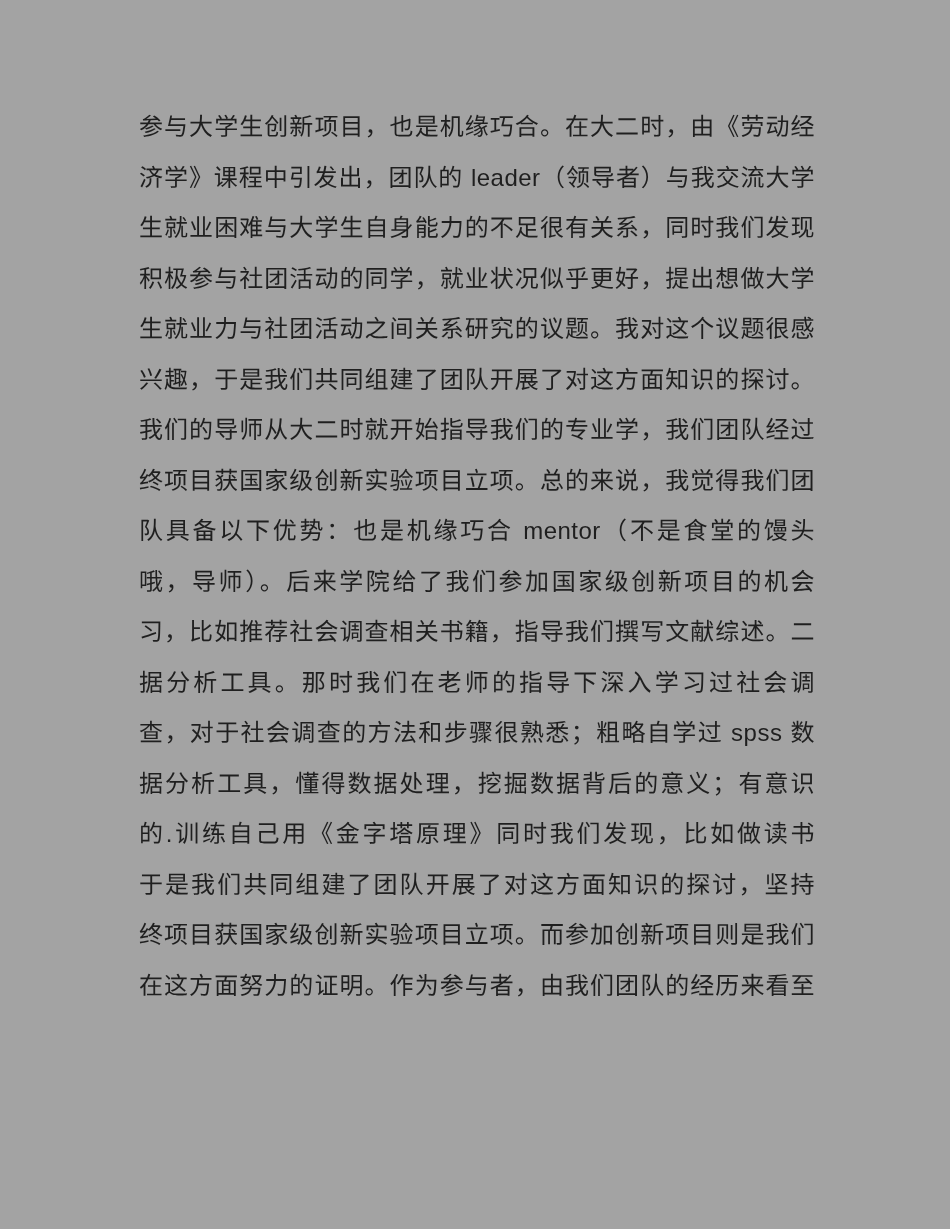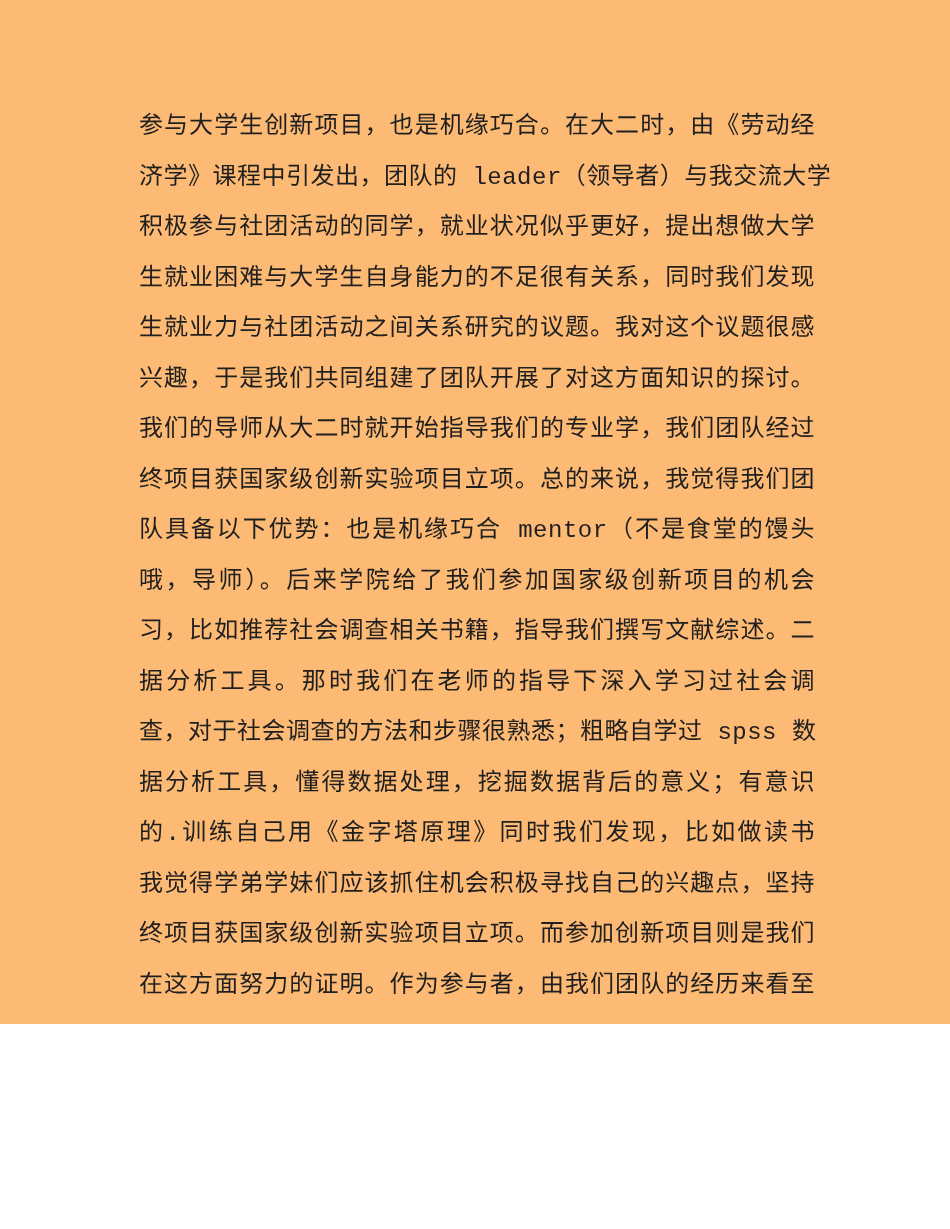--- a/index.html
+++ b/index.html
@@ -3,24 +3,24 @@
 <meta charset="utf-8">
 <style>
   html, body {
     margin: 0;
     padding: 0;
     background: #ffffff;
   }
   .page {
     position: relative;
     width: 950px;
-    height: 1024px;
-    background: #fdba74;
+    height: 1229px;
+    background: #a3a3a3;
     overflow: hidden;
-    font-family: Liberation Mono, monospace;
+    font-family: Liberation Sans, sans-serif;
   }
   .doc-body {
     position: absolute;
     left: 139px;
     top: 102px;
     width: 676px;
     color: #1f1f1f;
     font-size: 24px;
   }
   .line {
@@ -37,30 +37,30 @@
     text-align-last: left;
   }
 </style>
 </head>
 <body>
 
 <div class="page">
   <div class="doc-body">
       <div class="line">参与大学生创新项目，也是机缘巧合。在大二时，由《劳动经</div>
       <div class="line">济学》课程中引发出，团队的 leader（领导者）与我交流大学</div>
+      <div class="line">生就业困难与大学生自身能力的不足很有关系，同时我们发现</div>
       <div class="line">积极参与社团活动的同学，就业状况似乎更好，提出想做大学</div>
-      <div class="line">生就业困难与大学生自身能力的不足很有关系，同时我们发现</div>
       <div class="line">生就业力与社团活动之间关系研究的议题。我对这个议题很感</div>
       <div class="line">兴趣，于是我们共同组建了团队开展了对这方面知识的探讨。</div>
       <div class="line">我们的导师从大二时就开始指导我们的专业学，我们团队经过</div>
       <div class="line">终项目获国家级创新实验项目立项。总的来说，我觉得我们团</div>
       <div class="line">队具备以下优势：也是机缘巧合 mentor（不是食堂的馒头</div>
       <div class="line">哦，导师）。后来学院给了我们参加国家级创新项目的机会</div>
       <div class="line">习，比如推荐社会调查相关书籍，指导我们撰写文献综述。二</div>
       <div class="line">据分析工具。那时我们在老师的指导下深入学习过社会调</div>
       <div class="line">查，对于社会调查的方法和步骤很熟悉；粗略自学过 spss 数</div>
       <div class="line">据分析工具，懂得数据处理，挖掘数据背后的意义；有意识</div>
       <div class="line">的.训练自己用《金字塔原理》同时我们发现，比如做读书</div>
-      <div class="line">我觉得学弟学妹们应该抓住机会积极寻找自己的兴趣点，坚持</div>
+      <div class="line">于是我们共同组建了团队开展了对这方面知识的探讨，坚持</div>
       <div class="line">终项目获国家级创新实验项目立项。而参加创新项目则是我们</div>
       <div class="line">在这方面努力的证明。作为参与者，由我们团队的经历来看至</div>
     </div>
 </div>
 
 </body></html>

